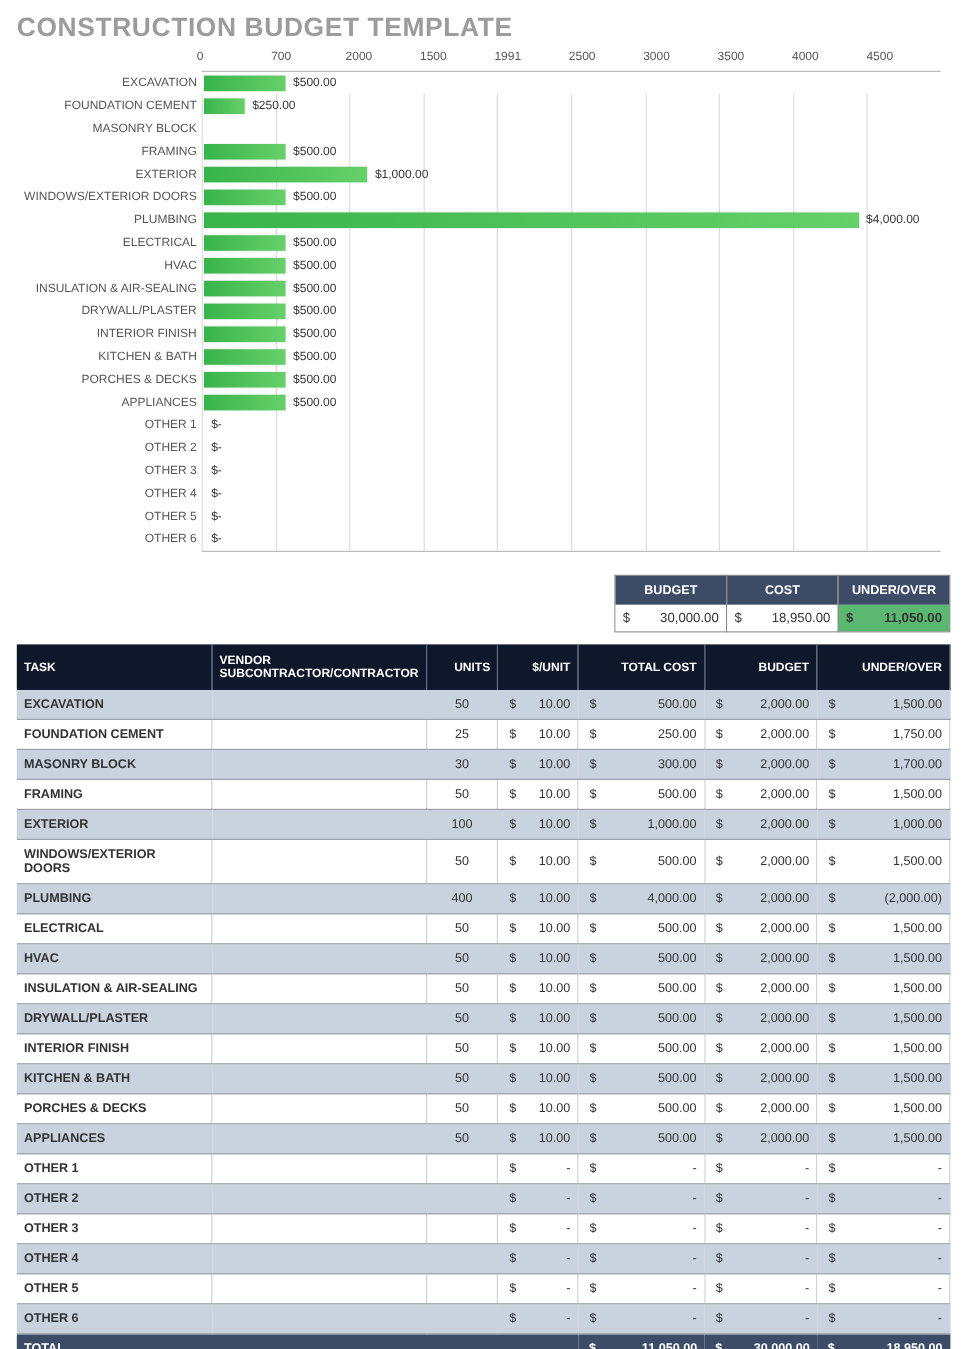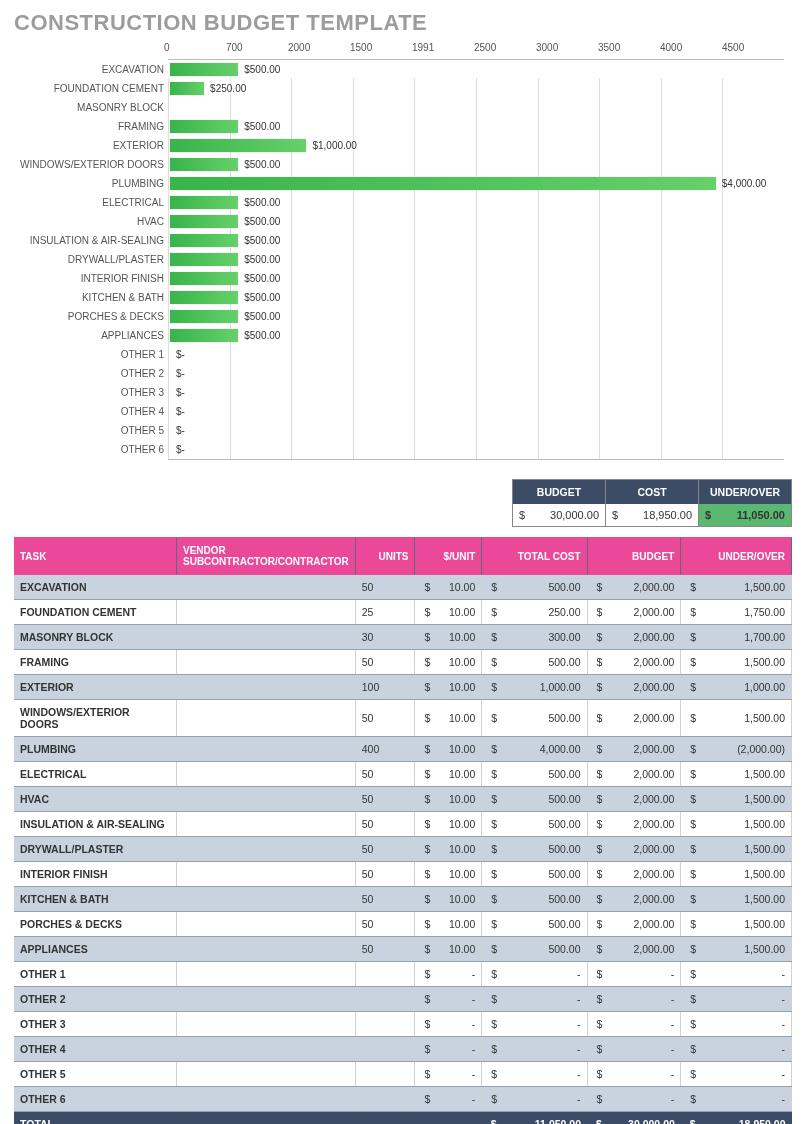--- a/index.html
+++ b/index.html
@@ -31,29 +31,29 @@
 .summary{display:flex;justify-content:flex-end;padding:12px 14px 10px 14px;font-size:11px}
 .sum-cell{width:92px;border:1px solid #888;margin-left:-1px}
 .sum-cell .hd{background:#3c4b66;color:#fff;text-align:center;font-weight:bold;padding:6px 0;font-size:10.5px}
 .sum-cell .vl{padding:5px 6px;text-align:right;background:#fff}
 .sum-cell.uo .vl{background:#5bb871;font-weight:bold}
 .vl .dollar{float:left}
 
 
 .tbl{padding:0 14px 14px 14px}
 table{width:100%;border-collapse:collapse;font-size:10.5px}
-thead th{background:#ec4899;color:#fff;text-align:left;padding:8px 6px;font-size:10px;font-weight:bold;border-right:1px solid #5b6a84}
+thead th{background:#0f172a;color:#fff;text-align:left;padding:8px 6px;font-size:10px;font-weight:bold;border-right:1px solid #5b6a84}
 thead th.center{text-align:right}
 thead th.left2{width:150px}
 tbody td{padding:6px 6px;border-bottom:1px solid #9aa0aa;border-right:1px solid #cfd2d8}
 tbody tr.alt td{background:#c9d3df}
 tbody tr.norm td{background:#fff}
 td.task{font-weight:bold;width:150px}
 td.vendor{width:160px}
-td.center{}
+td.center{text-align:center}
 td.money{text-align:right;white-space:nowrap}
 td.money .dollar{float:left;margin-left:3px}
 tfoot td{background:#3c4b66;color:#fff;font-weight:bold;padding:6px 6px}
 tfoot td.money{text-align:right}
 tfoot td.money .dollar{float:left;margin-left:3px}
 </style>
 </head>
 <body>
 
 <div class="title">CONSTRUCTION BUDGET TEMPLATE</div>

